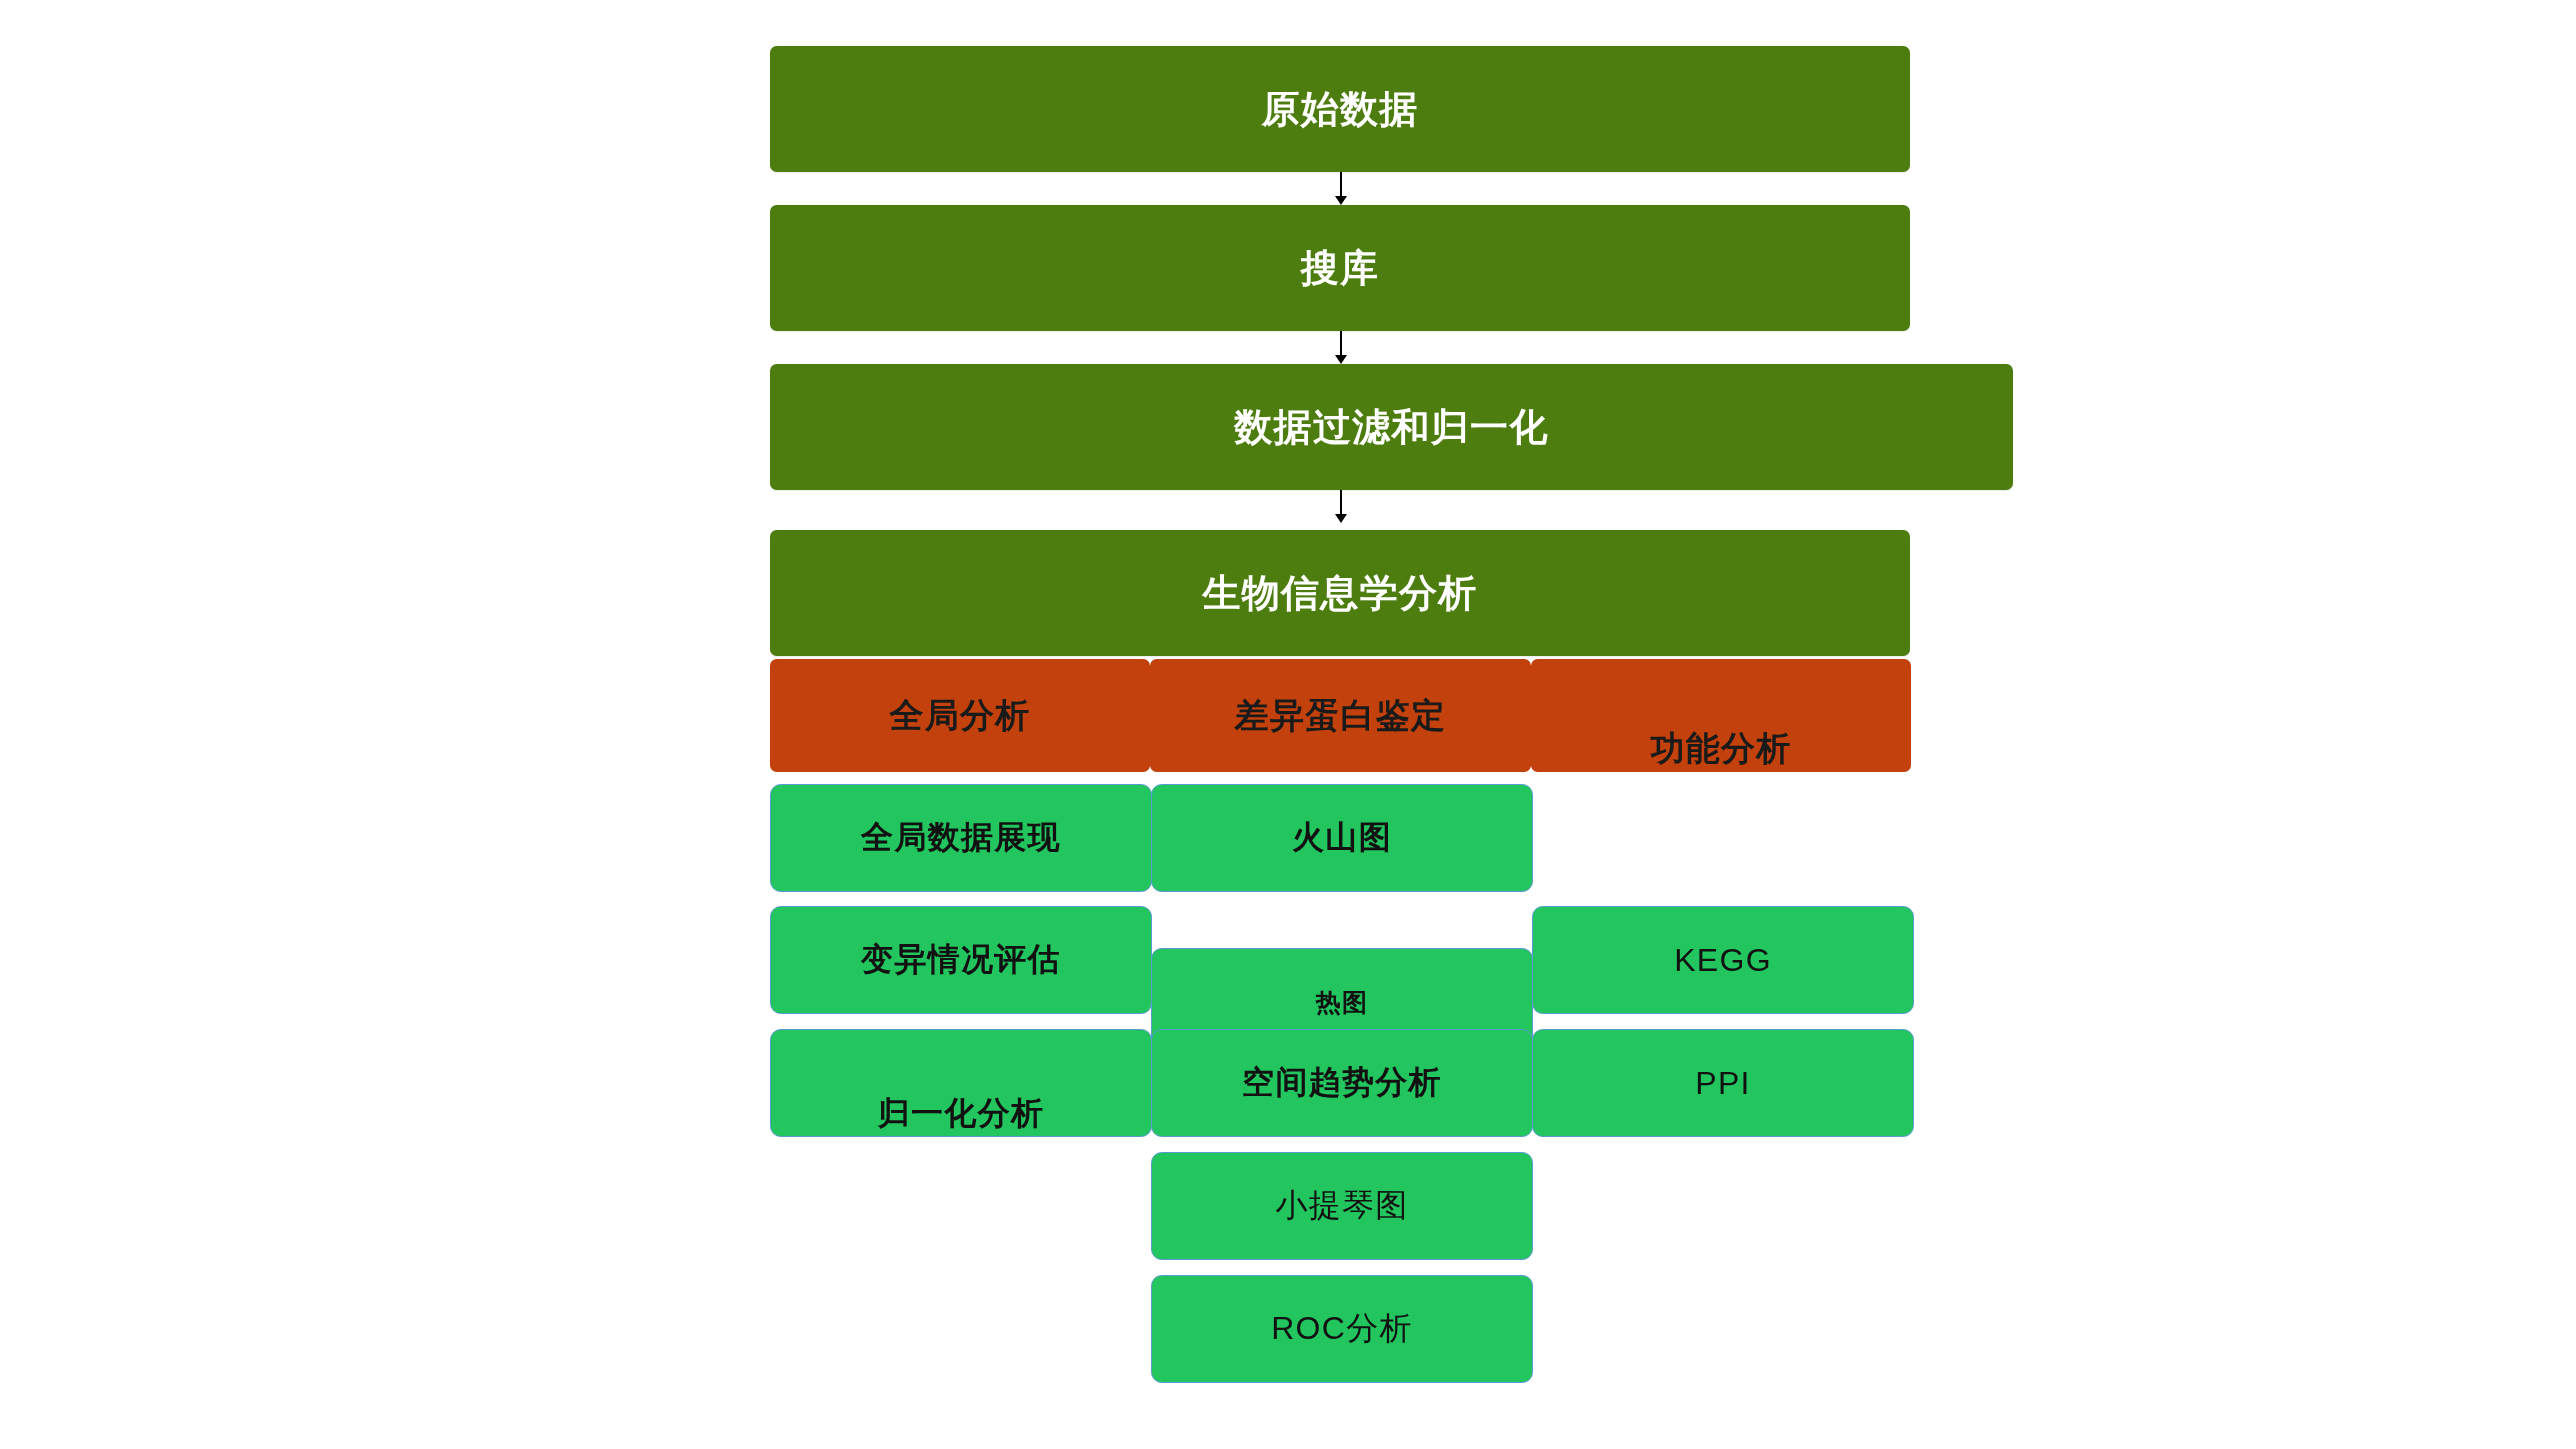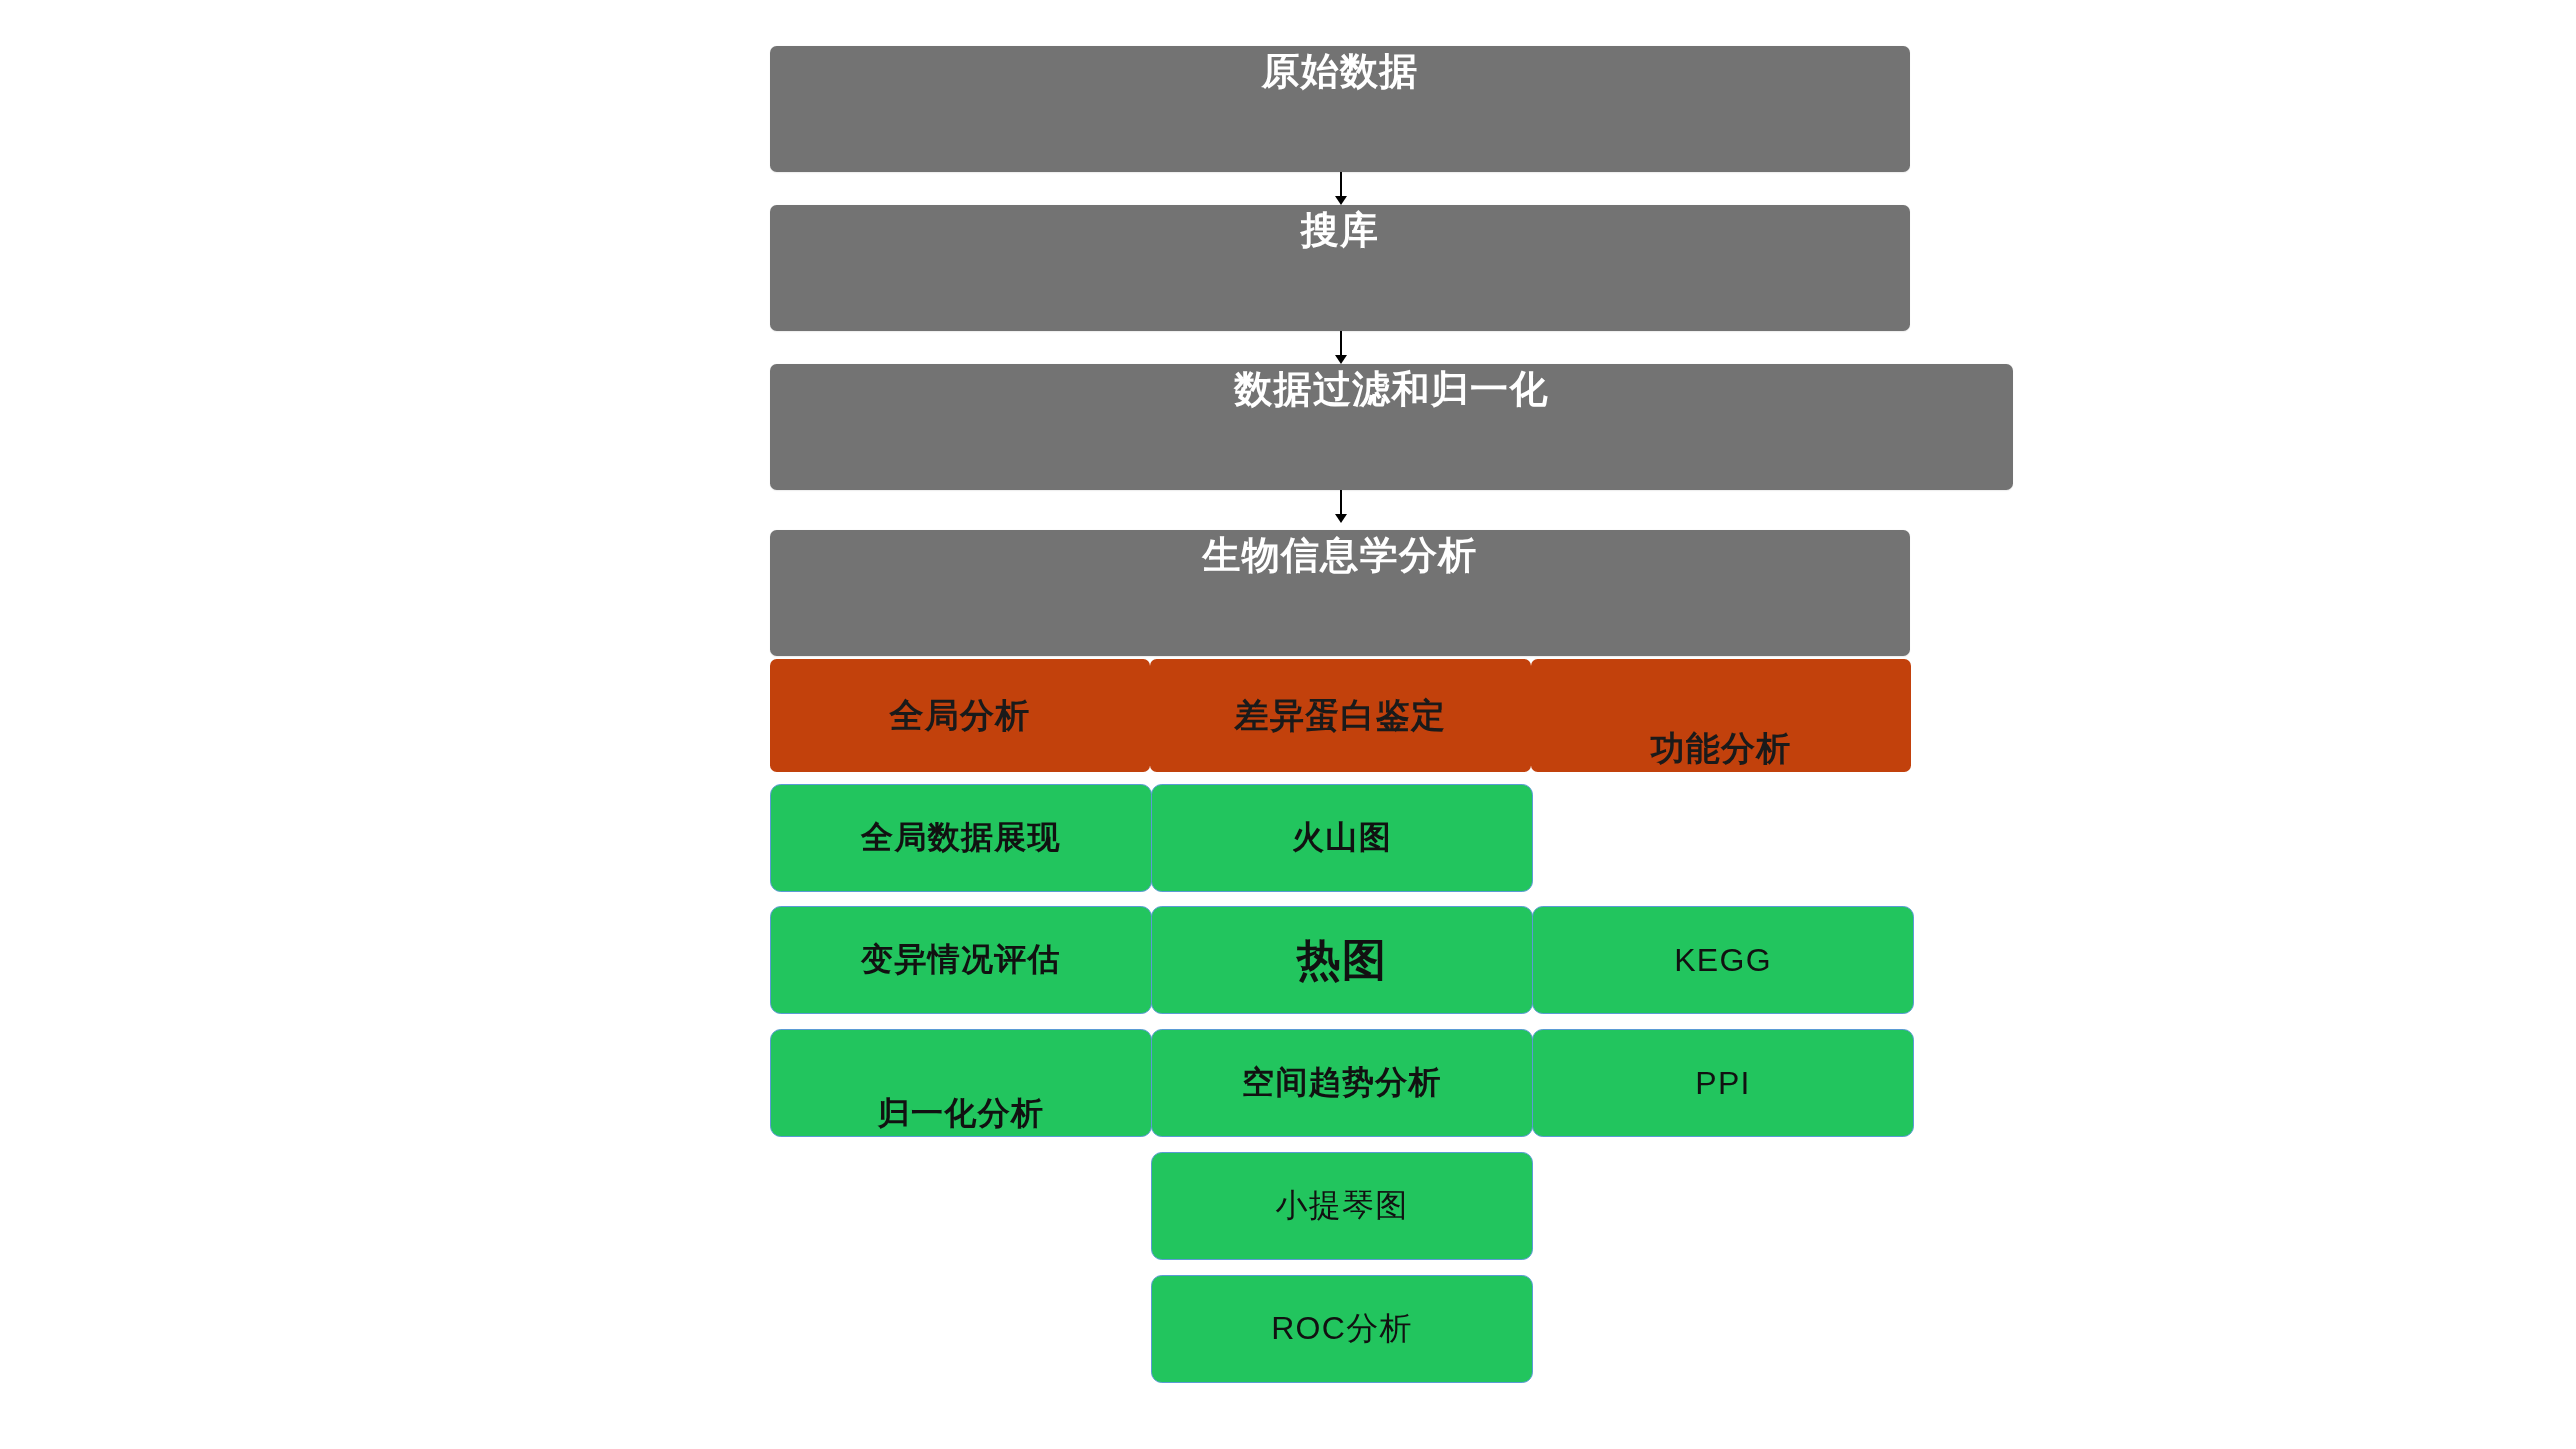--- a/index.html
+++ b/index.html
@@ -19,25 +19,26 @@
     position: absolute;
     left: 0;
     top: 0;
     width: 2576px;
     height: 1449px;
   }
 
   
   .flow-bar {
     position: absolute;
-    background: #737373;
+    background: #4d7c0f;
     border-radius: 6.7px;
     color: #ffffff;
     font-weight: bold;
     display: flex;
+    align-items: center;
     justify-content: center;
     letter-spacing: 1.3px;
     box-shadow: 0 0.7px 1.3px rgba(0,0,0,0.08);
   }
   .flow-bar span {
     display: block;
   }
 
   
   .arrow {
@@ -144,21 +145,21 @@
   <div class="leaf bold" style="left:770px; top:906px; width:380px; height:106px; font-size:32px;">
     <span>变异情况评估</span>
   </div>
   <div class="leaf bold" style="left:770px; top:1029px; width:380px; height:106px; font-size:32px;align-items:flex-end;">
     <span>归一化分析</span>
   </div>
 
   <div class="leaf bold" style="left:1151px; top:784px; width:380px; height:106px; font-size:32px;">
     <span>火山图</span>
   </div>
-  <div class="leaf bold" style="left:1151px; top:906px; width:380px; height:106px; font-size:44px;">
+  <div class="leaf bold" style="left:1151px; top:948px; width:380px; height:106px; font-size:25px;">
     <span>热图</span>
   </div>
   <div class="leaf bold" style="left:1151px; top:1029px; width:380px; height:106px; font-size:32px;">
     <span>空间趋势分析</span>
   </div>
   <div class="leaf" style="left:1151px; top:1152px; width:380px; height:106px; font-size:32px;">
     <span>小提琴图</span>
   </div>
   <div class="leaf" style="left:1151px; top:1275px; width:380px; height:106px; font-size:32px;">
     <span>ROC分析</span>

